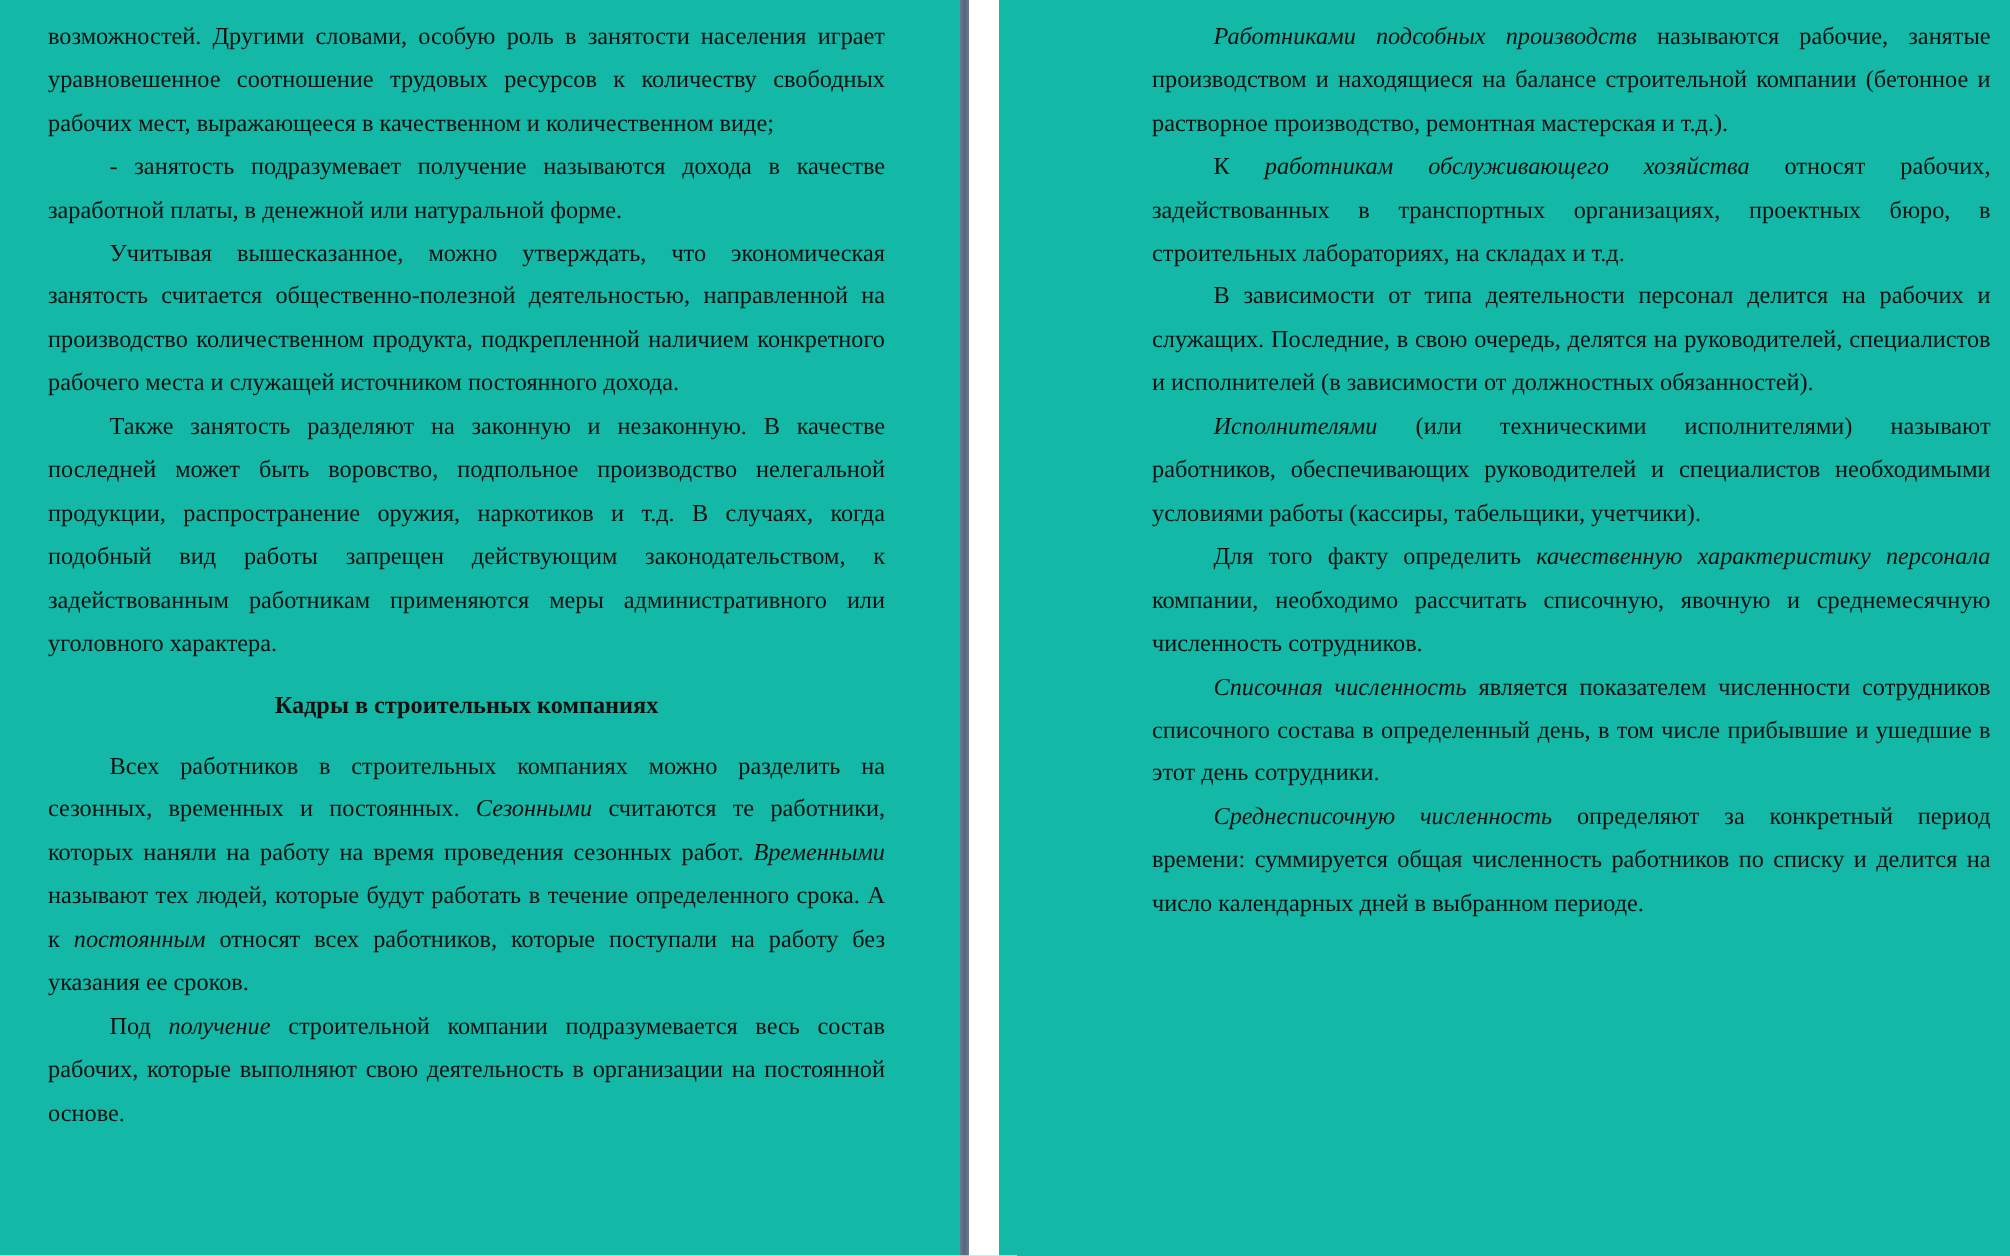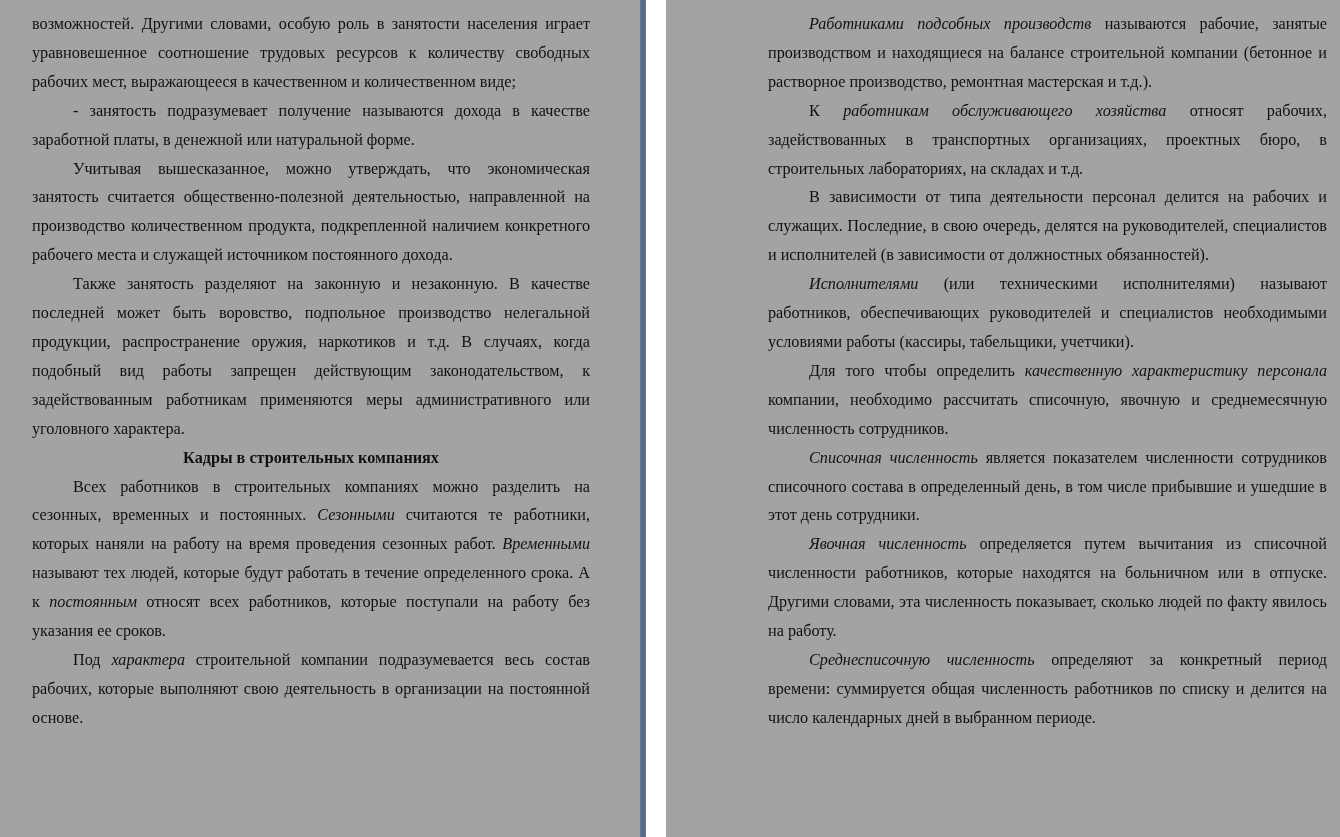--- a/index.html
+++ b/index.html
@@ -12,21 +12,21 @@
     height: 837px;
     position: relative;
     overflow: hidden;
     font-family: "Liberation Serif", "DejaVu Serif", serif;
     color: #111111;
   }
   .page {
     position: absolute;
     top: 0;
     height: 837px;
-    background: #a3a3a3;
+    background: #14b8a6;
   }
   .page-left { left: 0; width: 640px; }
   .page-right { left: 666px; width: 694px; }
   .divider {
     position: absolute;
     left: 640px;
     top: 0;
     width: 6px;
     height: 837px;
     background: linear-gradient(to right, #6b7a93 0%, #55657f 50%, #6b7a93 100%);
@@ -40,21 +40,21 @@
   }
   .page-left .text-block { left: 32px; width: 558px; }
   .page-right .text-block { left: 102px; width: 559px; }
   p {
     margin: 0;
     text-indent: 41px;
     text-align: justify;
   }
   p.cont { text-indent: 0; }
   h2 {
-    margin: 0;
+    margin: 12px;
     font-size: 16.2px;
     line-height: 28.9px;
     font-weight: bold;
     text-align: center;
   }
   em { font-style: italic; }
 </style>
 </head>
 <body>
 
@@ -62,33 +62,32 @@
   <div class="text-block">
     <div>
         <p class="cont"><span>возможностей. Другими словами, особую роль в занятости населения играет уравновешенное соотношение трудовых ресурсов к количеству свободных рабочих мест, выражающееся в качественном и количественном виде;</span></p>
         <p><span>- занятость подразумевает получение называются дохода в качестве заработной платы, в денежной или натуральной форме.</span></p>
         <p><span>Учитывая вышесказанное, можно утверждать, что экономическая занятость считается общественно-полезной деятельностью, направленной на производство количественном продукта, подкрепленной наличием конкретного рабочего места и служащей источником постоянного дохода.</span></p>
         <p><span>Также занятость разделяют на законную и незаконную. В качестве последней может быть воровство, подпольное производство нелегальной продукции, распространение оружия, наркотиков и т.д. В случаях, когда подобный вид работы запрещен действующим законодательством, к задействованным работникам применяются меры административного или уголовного характера.</span></p>
       </div>
     <h2>Кадры в строительных компаниях</h2>
     <div>
         <p><span>Всех работников в строительных компаниях можно разделить на сезонных, временных и постоянных. </span><em>Сезонными</em><span> считаются те работники, которых наняли на работу на время проведения сезонных работ. </span><em>Временными</em><span> называют тех людей, которые будут работать в течение определенного срока. А к </span><em>постоянным</em><span> относят всех работников, которые поступали на работу без указания ее сроков.</span></p>
-        <p><span>Под </span><em>характера</em><span> строительной компании подразумевается весь состав рабочих, которые выполняют свою деятельность в организации на постоянной основе.</span></p>
+        <p><span>Под </span><em>получение</em><span> строительной компании подразумевается весь состав рабочих, которые выполняют свою деятельность в организации на постоянной основе.</span></p>
       </div>
   </div>
 </div>
 
 <div class="divider"></div>
 
 <div class="page page-right">
   <div class="text-block">
     <div>
         <p><em>Работниками подсобных производств</em><span> называются рабочие, занятые производством и находящиеся на балансе строительной компании (бетонное и растворное производство, ремонтная мастерская и т.д.).</span></p>
         <p><span>К </span><em>работникам обслуживающего хозяйства</em><span> относят рабочих, задействованных в транспортных организациях, проектных бюро, в строительных лабораториях, на складах и т.д.</span></p>
         <p><span>В зависимости от типа деятельности персонал делится на рабочих и служащих. Последние, в свою очередь, делятся на руководителей, специалистов и исполнителей (в зависимости от должностных обязанностей).</span></p>
         <p><em>Исполнителями</em><span> (или техническими исполнителями) называют работников, обеспечивающих руководителей и специалистов необходимыми условиями работы (кассиры, табельщики, учетчики).</span></p>
-        <p><span>Для того чтобы определить </span><em>качественную характеристику персонала</em><span> компании, необходимо рассчитать списочную, явочную и среднемесячную численность сотрудников.</span></p>
+        <p><span>Для того факту определить </span><em>качественную характеристику персонала</em><span> компании, необходимо рассчитать списочную, явочную и среднемесячную численность сотрудников.</span></p>
         <p><em>Списочная численность</em><span> является показателем численности сотрудников списочного состава в определенный день, в том числе прибывшие и ушедшие в этот день сотрудники.</span></p>
-        <p><em>Явочная численность</em><span> определяется путем вычитания из списочной численности работников, которые находятся на больничном или в отпуске. Другими словами, эта численность показывает, сколько людей по факту явилось на работу.</span></p>
         <p><em>Среднесписочную численность</em><span> определяют за конкретный период времени: суммируется общая численность работников по списку и делится на число календарных дней в выбранном периоде.</span></p>
       </div>
   </div>
 </div>
 
 </body></html>

